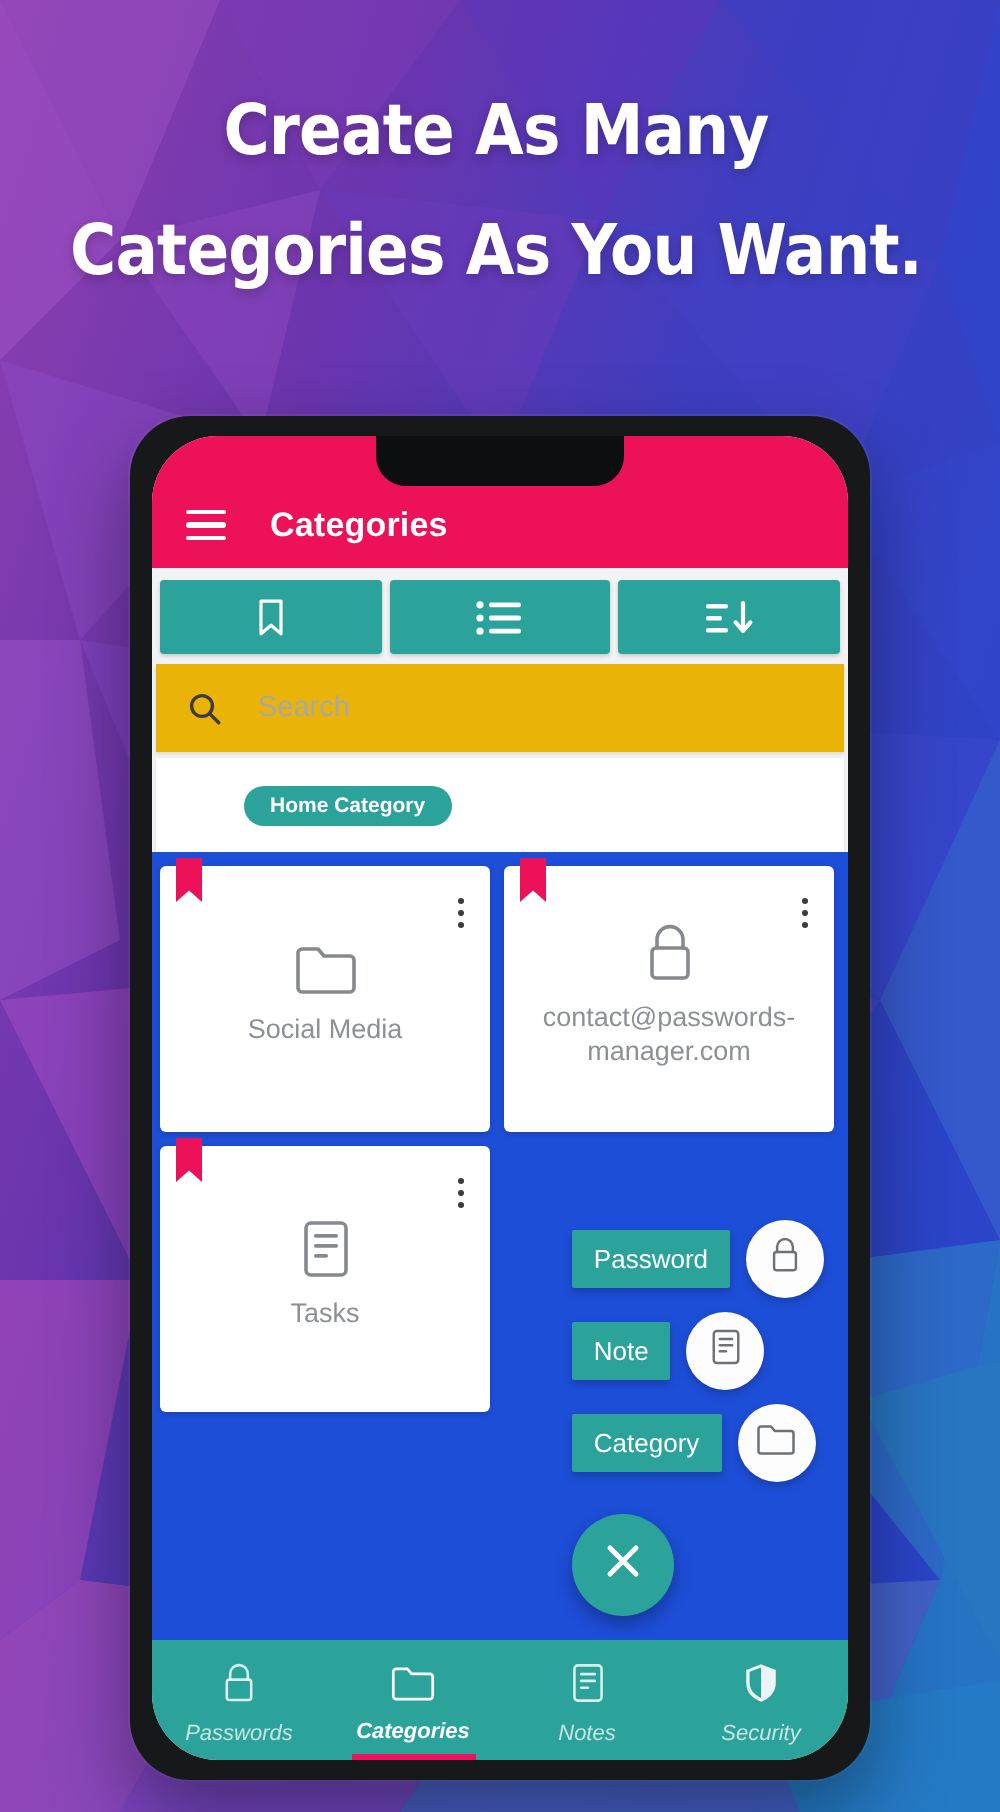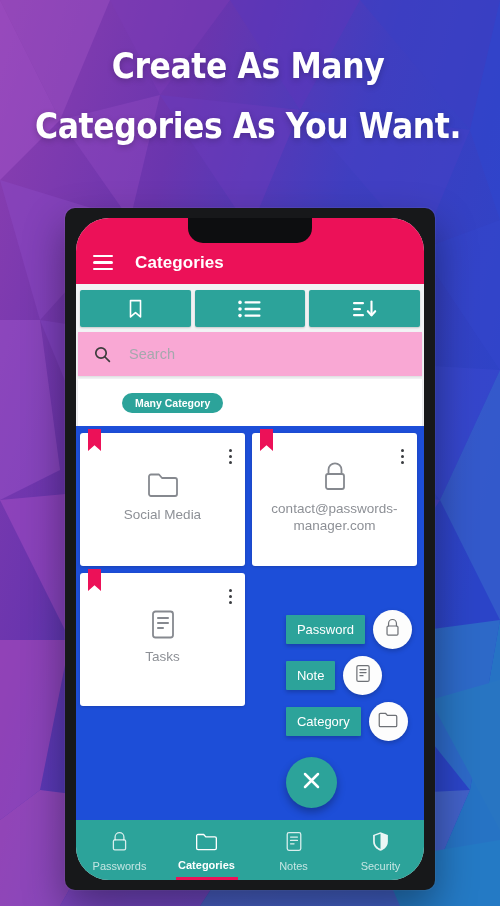--- a/index.html
+++ b/index.html
@@ -26,21 +26,21 @@
     line-height:1.72;
     text-shadow:0 2px 6px rgba(0,0,0,.22);
   }
   .headline .l2 { display:block; }
 
   
   .phone {
     position:absolute; left:65px; top:208px;
     width:370px; height:682px;
     background:#17181a;
-    border-radius:10px;
+    border-radius:30px;
     z-index:4;
     box-shadow:0 18px 40px rgba(0,0,0,.38), 0 0 0 1px rgba(255,255,255,.06);
     padding:10px 11px 10px 11px;
   }
   .screen {
     position:relative; width:348px; height:662px;
     background:#f2f3f5;
     border-radius:33px;
     overflow:hidden;
     display:flex; flex-direction:column;
@@ -71,21 +71,21 @@
     flex:1; height:37px; background:#2CA39A;
     border-radius:2px;
     display:flex; align-items:center; justify-content:center;
     box-shadow:0 1px 2px rgba(0,0,0,.18);
     cursor:pointer;
   }
   .toolbtn svg { display:block; }
 
   
   .searchbar {
-    background:#f9a8d4; height:44px; flex:0 0 44px;
+    background:#eab308; height:44px; flex:0 0 44px;
     display:flex; align-items:center; padding:0 16px;
     box-shadow:0 1px 2px rgba(0,0,0,.10);
     margin:0 2px;
   }
   .searchbar .q { margin-right:18px; display:flex; }
   .search-input {
     border:0; outline:0; background:transparent;
     font-family:"Liberation Sans",sans-serif; font-size:14.5px; color:#3b3b3b;
     width:100%;
   }
@@ -155,21 +155,21 @@
 
   
   .bottomnav {
     flex:0 0 60px; background:#2CA39A;
     display:flex; position:relative; z-index:10;
   }
   .nav-item {
     flex:1; display:flex; flex-direction:column; align-items:center; justify-content:center;
     gap:4px; position:relative; cursor:pointer; padding-top:3px;
   }
-  .nav-label { font-size:11px; color:rgba(255,255,255,.72); }
+  .nav-label { font-size:11px; color:rgba(255,255,255,.72);font-style:italic; }
   .nav-item.active .nav-label { color:#ffffff; font-weight:bold; }
   .nav-underline {
     position:absolute; bottom:0; left:50%; transform:translateX(-50%);
     width:62px; height:3px; background:#EC1158;
   }
 </style>
 </head>
 <body>
 
 <svg id="bg" viewBox="0 0 500 906" preserveAspectRatio="none">
@@ -272,21 +272,21 @@
       <span class="q">
         <svg width="17" height="17" viewBox="0 0 17 17">
             <circle cx="7" cy="7" r="5.2" fill="none" stroke="#3c3c3c" stroke-width="1.7"></circle>
             <path d="M11 11l4.4 4.4" stroke="#3c3c3c" stroke-width="1.7" stroke-linecap="round"></path>
           </svg>
       </span>
       <input class="search-input" type="text" placeholder="Search" style="">
     </div>
 
     <div class="chiprow">
-      <span class="chip">Many Category</span>
+      <span class="chip">Home Category</span>
     </div>
 
     <div class="content">
       <div class="grid">
 
         <div class="card">
           <div class="ribbon"></div>
           <div class="dots">
               <i></i>
               <i></i>

